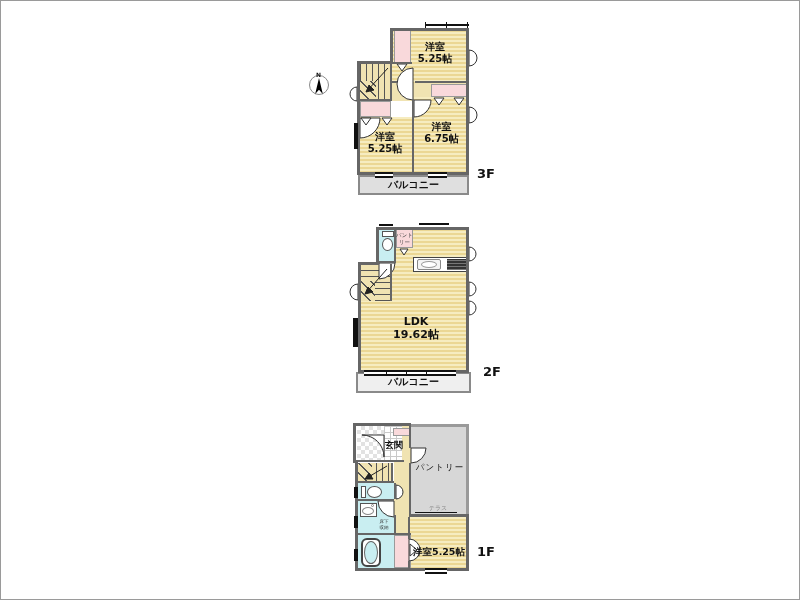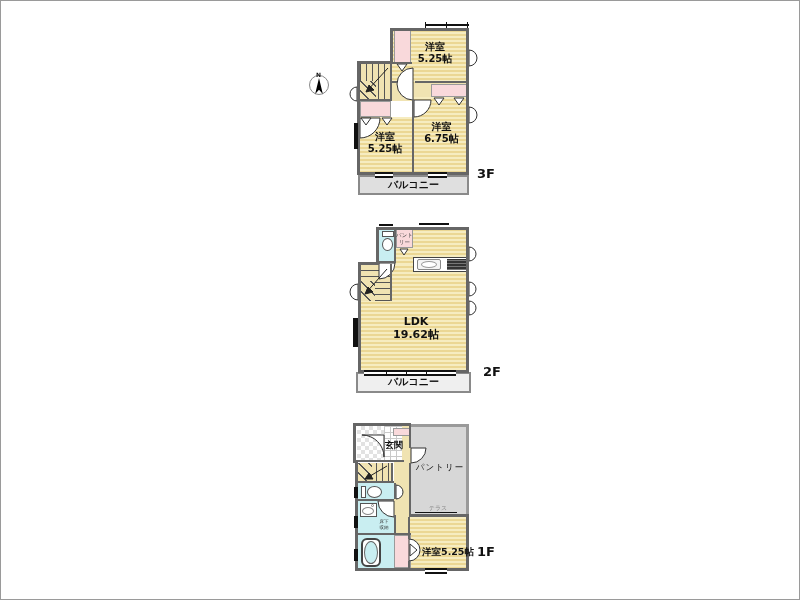--- a/index.html
+++ b/index.html
@@ -184,21 +184,21 @@
 
     <div class="blk" style="left:353px;top:486px;width:4px;height:11px;"></div>
     <div class="blk" style="left:353px;top:515px;width:4px;height:12px;"></div>
     <div class="blk" style="left:353px;top:548px;width:4px;height:12px;"></div>
     <div class="win" style="left:424px;top:567px;width:22px;"></div>
     <div class="blk" style="left:414px;top:511px;width:42px;height:1px;"></div>
 
     <div class="rlabel" style="left:381px;top:439px;width:24px;font-size:9px;">玄関</div>
     <div class="rlabel small" style="left:412px;top:461px;width:54px;font-size:8.5px;letter-spacing:1px;">パントリー</div>
     <div class="rlabel small" style="left:422px;top:503px;width:30px;font-size:6px;color:#888;">テラス</div>
-    <div class="rlabel" style="left:419px;top:545px;width:56px;font-size:9.5px;">洋室5.25帖</div>
+    <div class="rlabel" style="left:410px;top:545px;width:56px;font-size:9.5px;">洋室5.25帖</div>
     <div class="floorlabel" style="left:476px;top:543px;">1F</div>
   </section>
 
   <svg class="overlay" width="800" height="600" viewBox="0 0 800 600">
     <g fill="#ffffff" stroke="#333" stroke-width="1">
 
       <path d="M412,67 A16,16 0 0 0 412,99 Z"></path>
       <path d="M413,99 L430,99 A17,17 0 0 1 413,116 Z"></path>
       <path d="M359,117 L379,117 A20,20 0 0 1 359,137 Z"></path>
       <path d="M356,86 A7,7 0 0 0 356,100 Z"></path>

